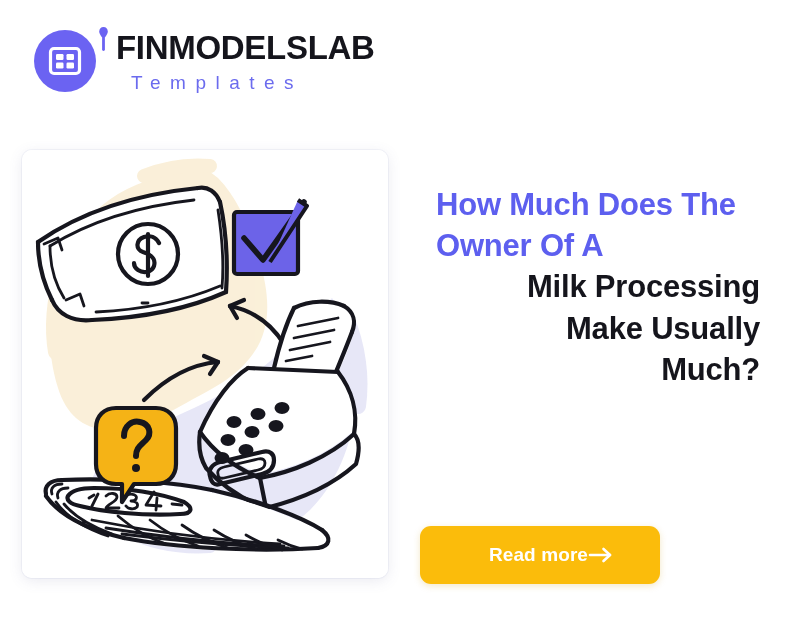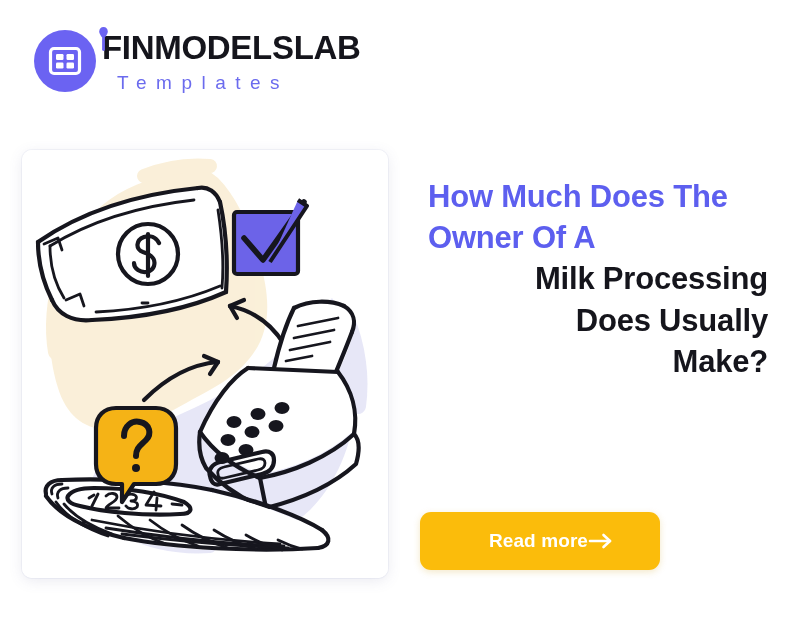--- a/index.html
+++ b/index.html
@@ -24,21 +24,21 @@
     box-sizing: border-box;
   }
 
   
   .brand {
     position: absolute;
     left: 34px;
     top: 30px;
     display: flex;
     align-items: center;
-    gap: 6px;
+    gap: 20px;
   }
   .brand-mark {
     width: 62px;
     height: 62px;
     border-radius: 50%;
     background: #6B63F2;
     display: flex;
     align-items: center;
     justify-content: center;
     flex: 0 0 auto;
@@ -93,33 +93,33 @@
   .illo-card svg { display: block; width: 100%; height: 100%; }
 
   
   .content {
     position: absolute;
     left: 420px;
     top: 168px;
     width: 356px;
   }
   .headline {
-    margin: 8px;
+    margin: 16px;
     font-size: 31px;
     font-weight: bold;
     line-height: 1.33;
     letter-spacing: -0.2px;
   }
   .headline .lead { color: #5D5FEF; display: block; }
   .headline .main { color: #15151C; display: block; text-align: right; }
 
   .cta {
     position: absolute;
     left: 420px;
-    top: 512px;
+    top: 526px;
     width: 240px;
     height: 58px;
     background: #FBBC0B;
     border: none;
     border-radius: 11px;
     color: #ffffff;
     font-family: "Liberation Sans", sans-serif;
     font-size: 19px;
     font-weight: bold;
     letter-spacing: 0.1px;
@@ -335,22 +335,22 @@
       </g>
 
     </svg>
   </div>
 
   <div class="content">
     <h1 class="headline">
       <span class="lead">How Much Does The</span>
       <span class="lead">Owner Of A</span>
       <span class="main">Milk Processing</span>
-      <span class="main">Does Usually</span>
-      <span class="main">Make?</span>
+      <span class="main">Make Usually</span>
+      <span class="main">Much?</span>
     </h1>
   </div>
 
   <button class="cta">
     <span>Read more</span>
     <span class="cta-arrow">
       <svg width="26" height="16" viewBox="0 0 26 16" aria-hidden="true">
         <path d="M2 8 L22 8" stroke="#ffffff" stroke-width="2.6" stroke-linecap="round"></path>
         <path d="M15.5 2 L22 8 L15.5 14" fill="none" stroke="#ffffff" stroke-width="2.6" stroke-linecap="round" stroke-linejoin="round"></path>
       </svg>

